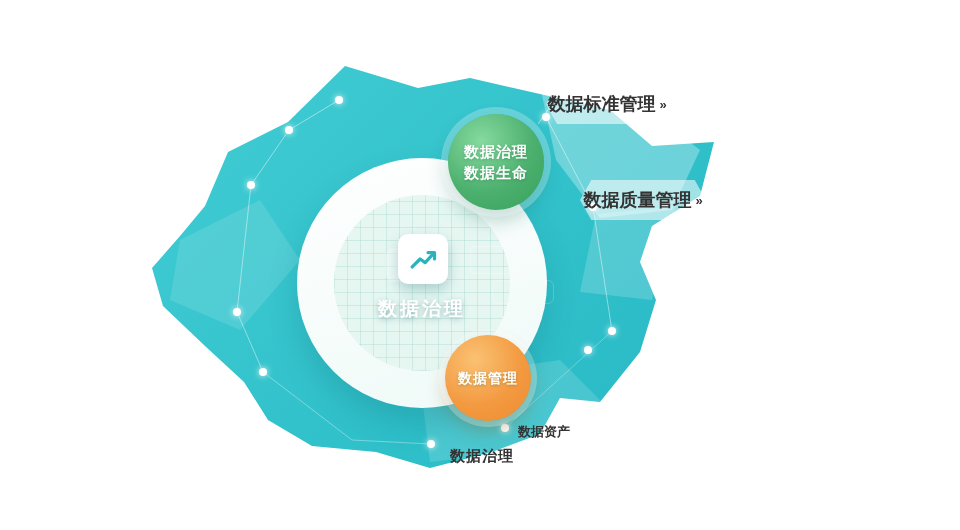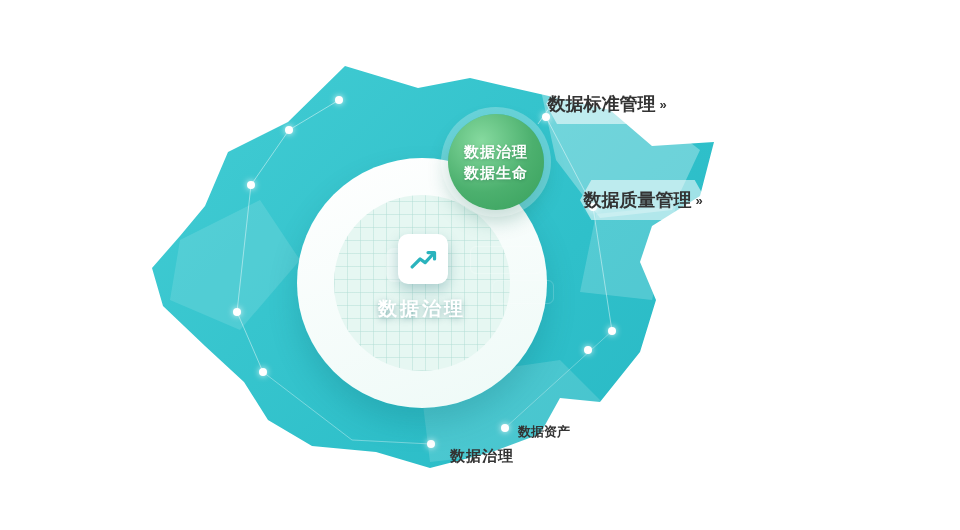--- a/index.html
+++ b/index.html
@@ -153,20 +153,23 @@
       <path d="M10 36 L21 25 L28 30 L40 17" fill="none" stroke="#2ab3bd" stroke-width="4.5" stroke-linecap="round" stroke-linejoin="round"></path>
       <path d="M32 16 L41 16 L41 25" fill="none" stroke="#2ab3bd" stroke-width="4.5" stroke-linecap="round" stroke-linejoin="round"></path>
     </svg>
   </div>
   <div class="abs center-title">数据治理</div>
 
   <div class="abs node node-green">
     <span>数据治理</span>
     <span>数据生命</span>
   </div>
+  <div class="abs node node-orange">
+    <span>数据管理</span>
+  </div>
 
   <div class="abs bubble bubble-top">
     <span class="lbl">数据标准管理</span>
     <span class="arr">»</span>
   </div>
   <div class="abs bubble bubble-right">
     <span class="lbl">数据质量管理</span>
     <span class="arr">»</span>
   </div>
   <div class="abs plain-label label-bottom-right">数据资产</div>

